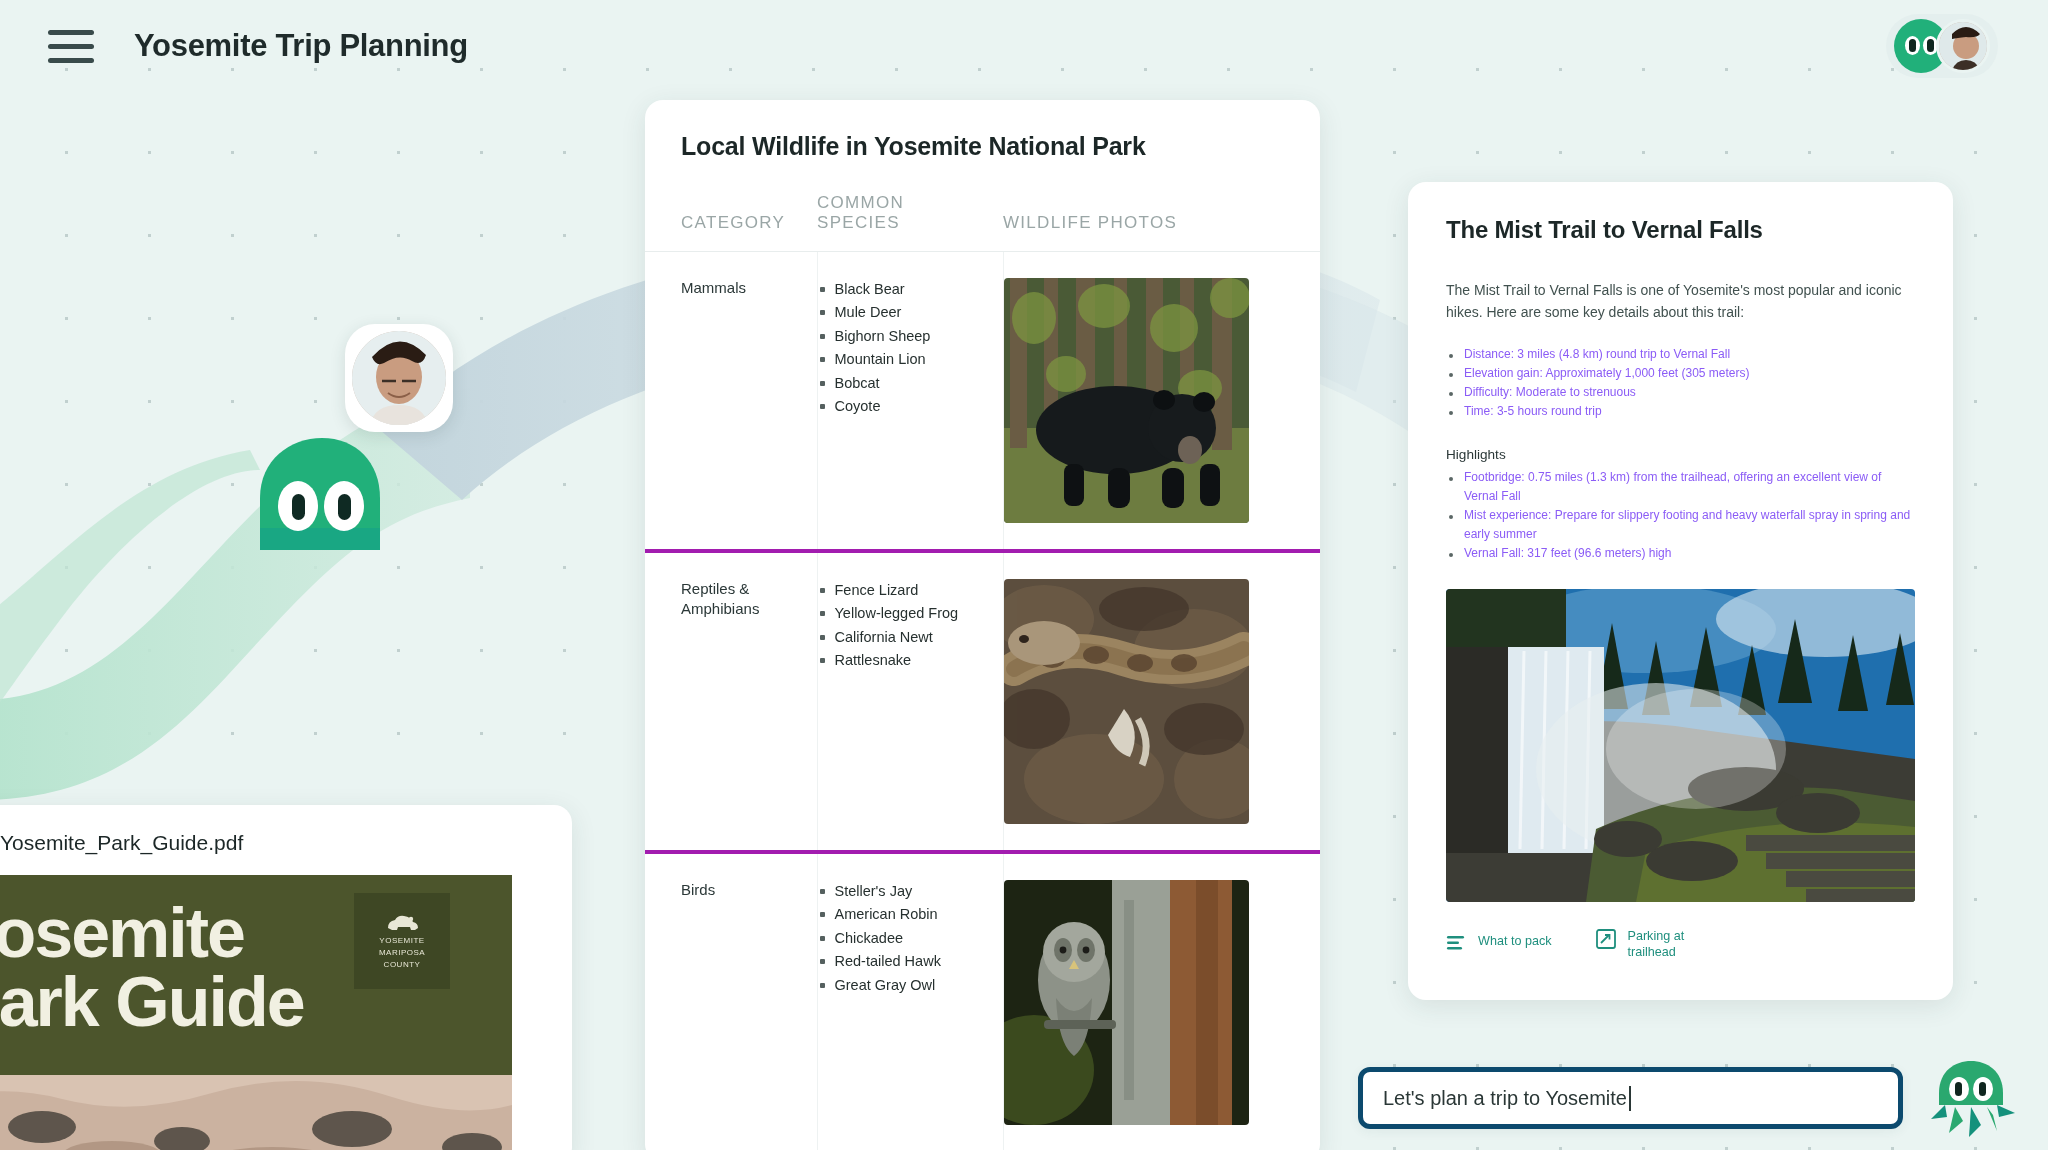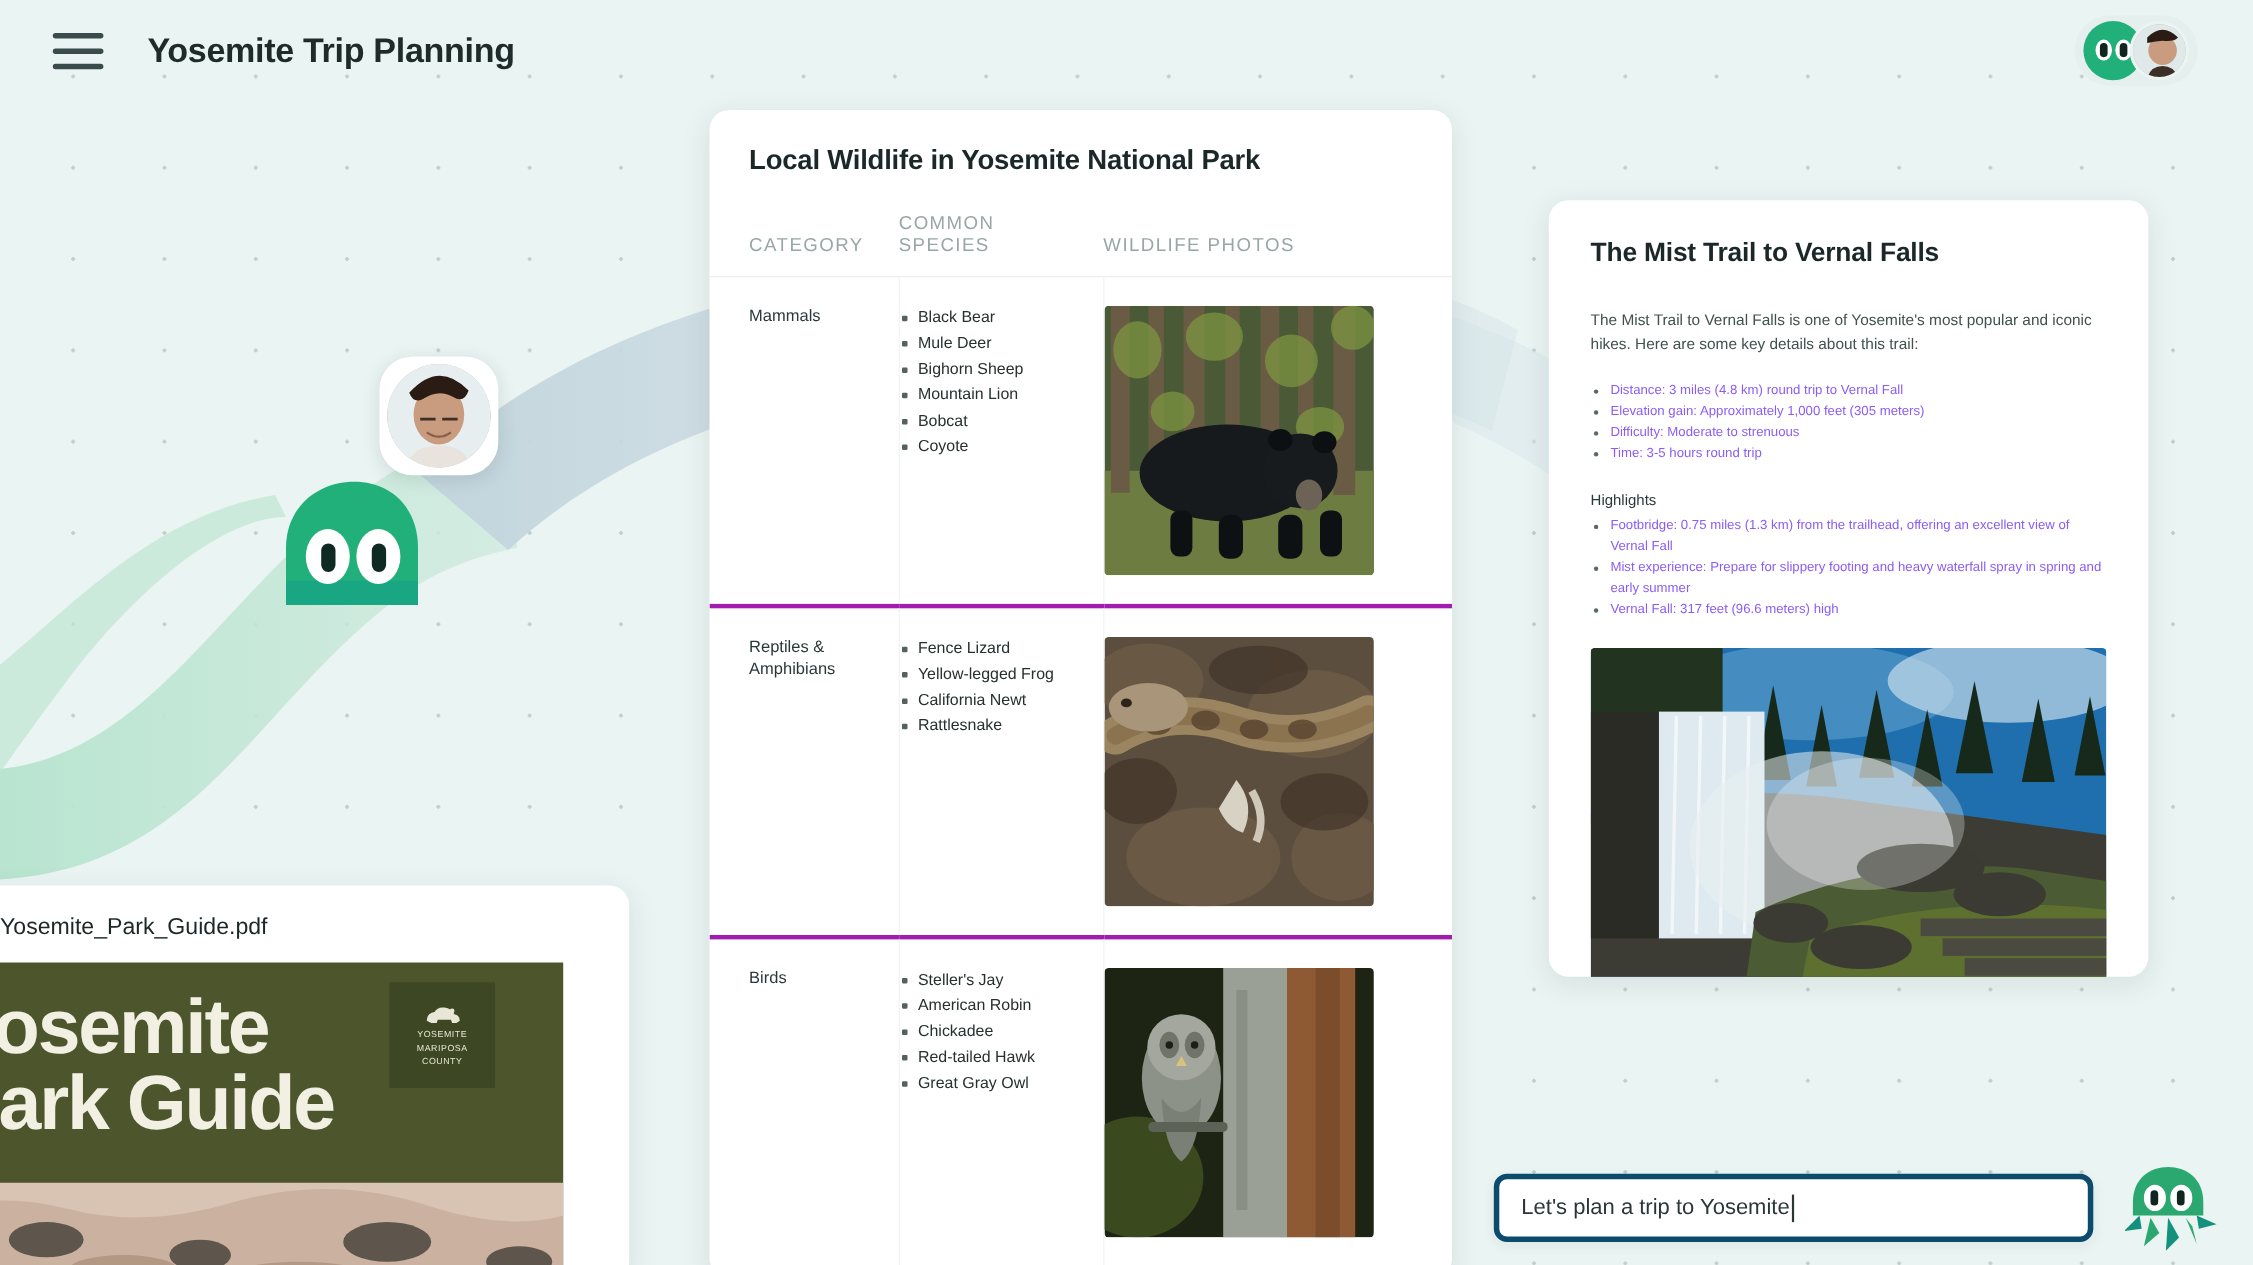--- a/index.html
+++ b/index.html
@@ -78,21 +78,21 @@
   ul.species li:before {
     content:""; position:absolute; left:2px; top:9px; width:5px; height:5px;
     background:#55605f; border-radius:1px;
   }
   .photo-cell { padding-right: 0 !important; }
   .wl-photo {
     width: 245px; height: 245px; border-radius: 4px; overflow: hidden; position: relative;
   }
 
   
-  #trail-card { left: 1408px; top: 182px; width: 545px; height: 706px; padding: 34px 38px 0 38px; }
+  #trail-card { left: 1408px; top: 182px; width: 545px; height: 818px; padding: 34px 38px 0 38px; }
   #trail-title { font-size: 24px; font-weight: bold; color: #1c2727; letter-spacing: -0.2px; }
   #trail-intro { margin-top: 36px; font-size: 14px; color: #41514f; line-height: 1.55; }
   .trail-list { margin-top: 22px; list-style: none; }
   .trail-list li {
     font-size: 12px; color: #8b5cf6; line-height: 1.58; position: relative; padding-left: 18px;
   }
   .trail-list li:before {
     content:""; position:absolute; left:3px; top:9px; width:4px; height:4px; background:#5b6766; border-radius:50%;
   }
   #highlights-label { margin-top: 26px; font-size: 13.6px; color: #2b3838; }

